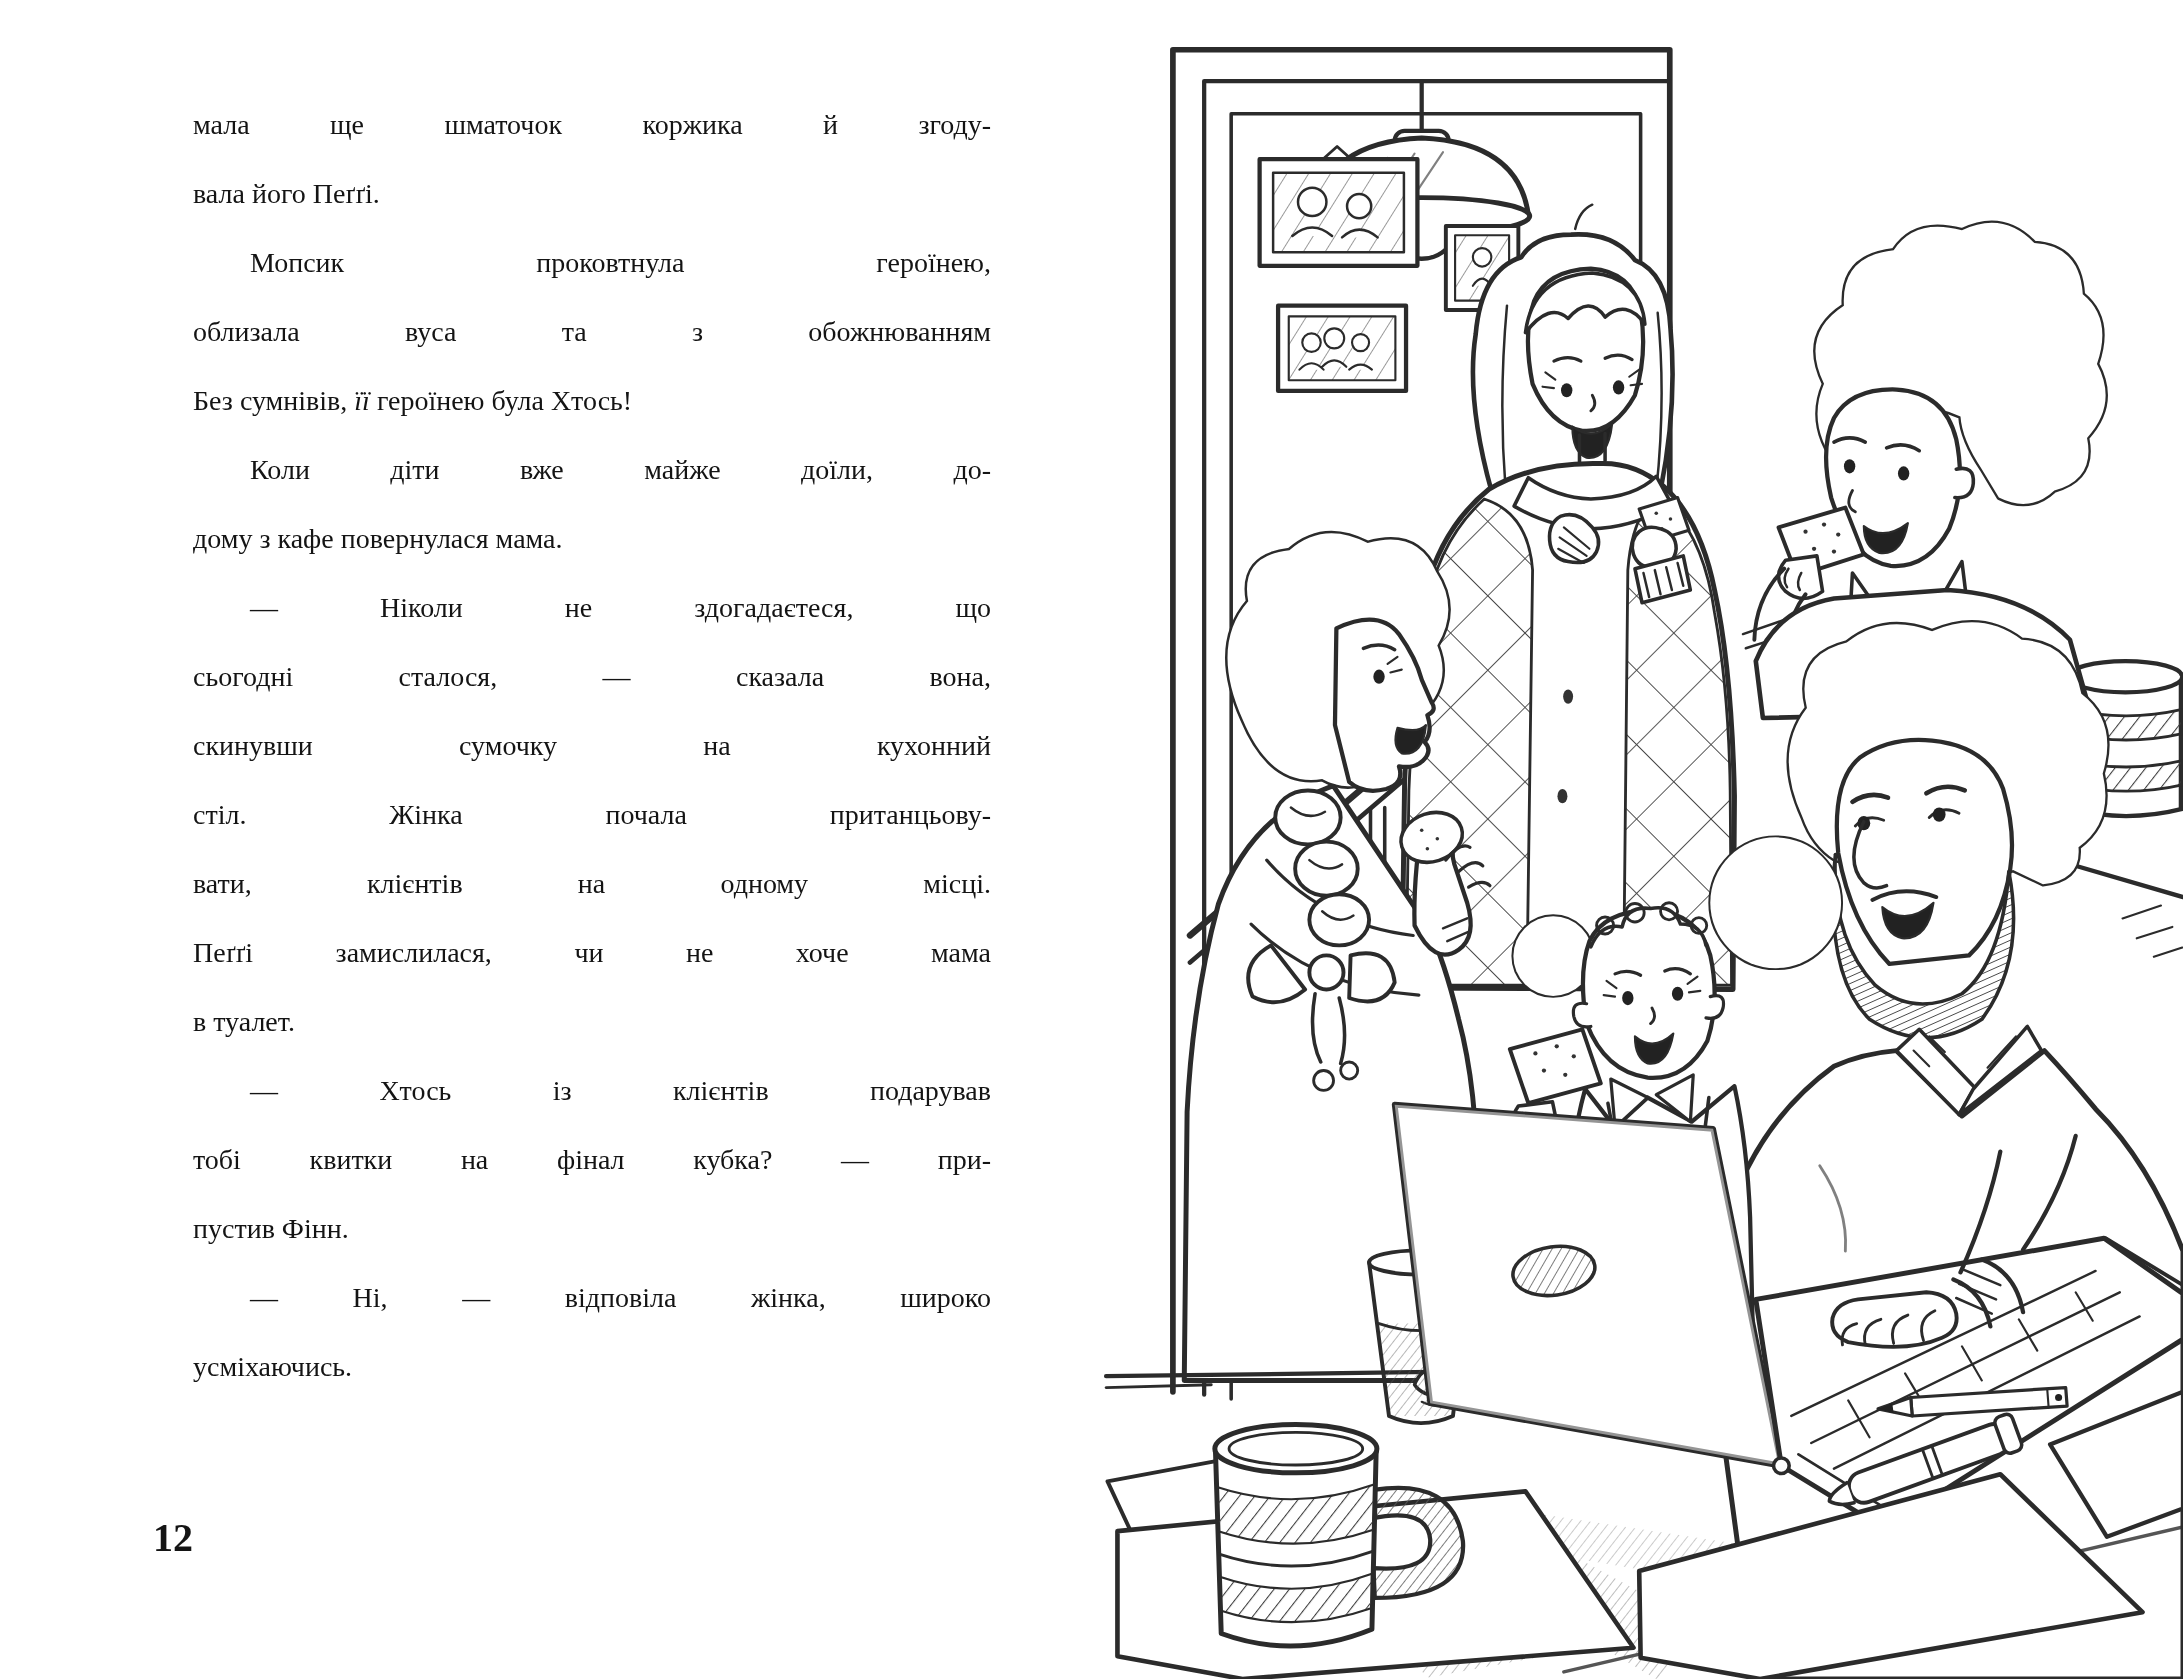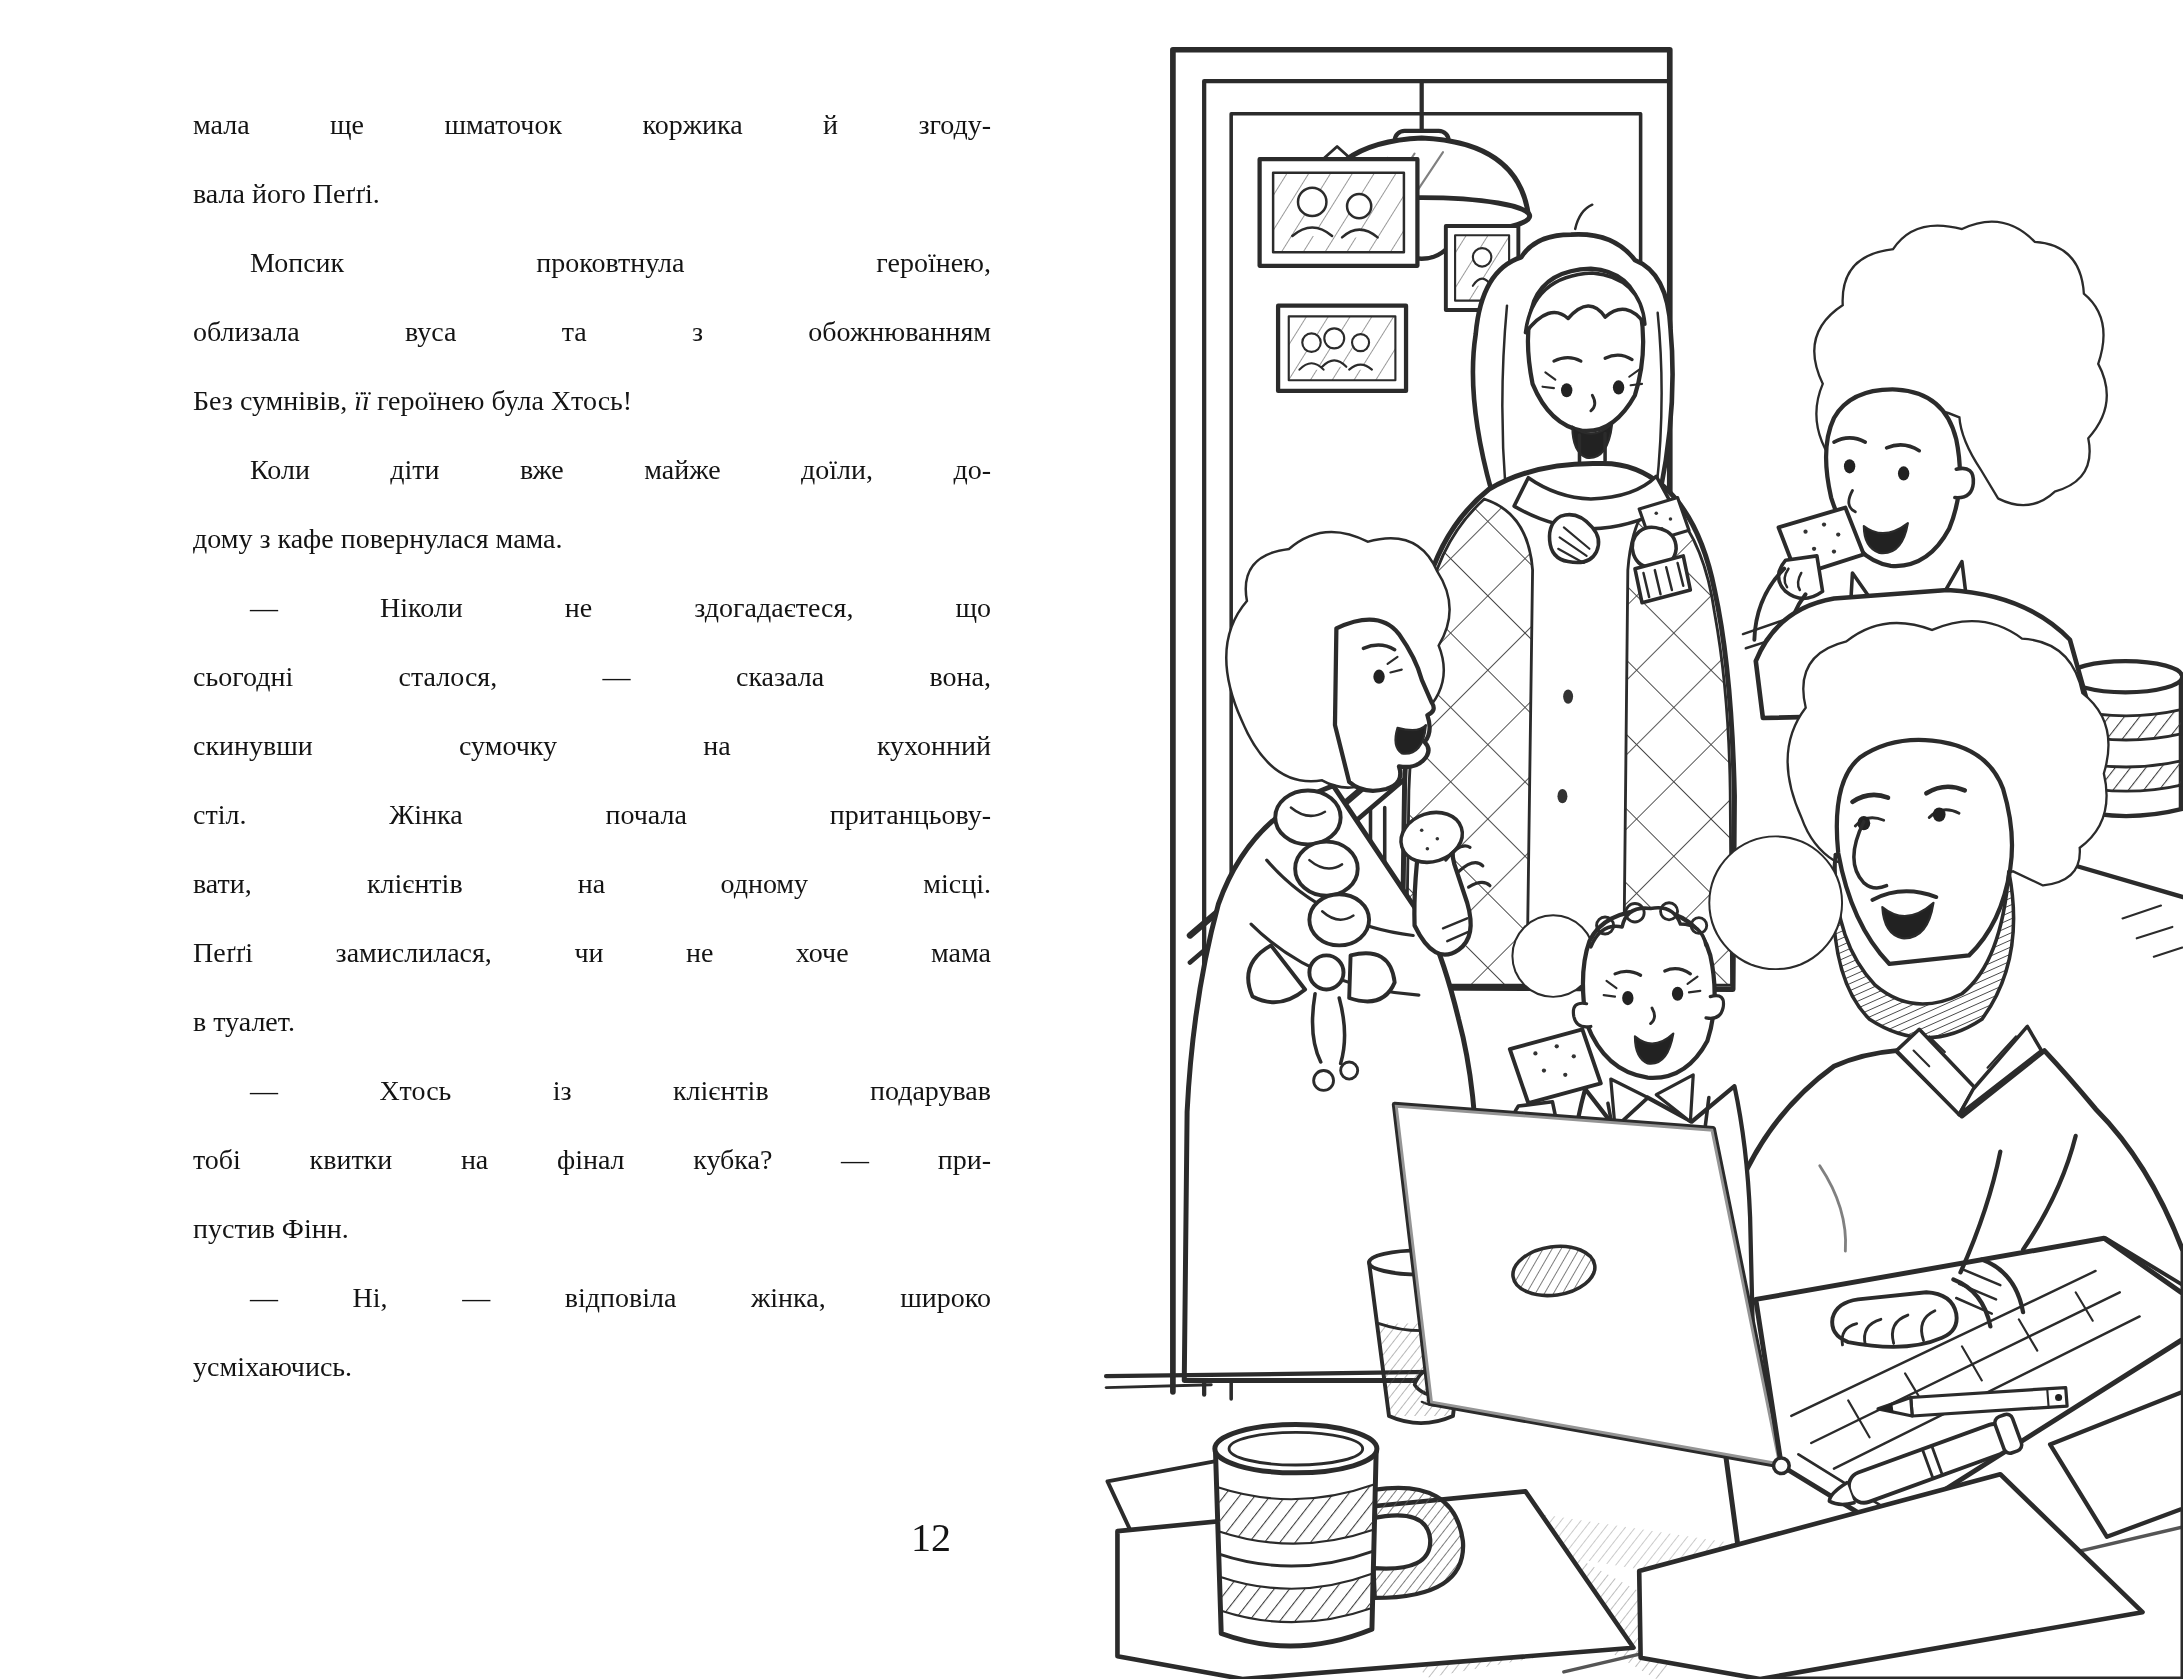--- a/index.html
+++ b/index.html
@@ -8,22 +8,22 @@
     overflow:hidden;font-family:"Liberation Serif","DejaVu Serif",serif;color:#141414;
   }
   .text-col{
     position:absolute;left:153px;top:90px;width:798px;
     font-size:28px;line-height:69px;overflow:hidden;margin-left:40px;
   }
   .ln{display:block;text-align:justify;text-align-last:justify;white-space:normal;height:69px;}
   .ln.last{text-align:justify;text-align-last:left;}
   .ln.ind{text-indent:57px;}
   .page-number{
-    position:absolute;left:153px;top:1516px;width:798px;text-align:right;
-    font-size:40px;line-height:43px;
+    position:absolute;left:153px;top:1516px;width:798px;text-align:left;
+    font-size:40px;line-height:43px;font-weight:bold;
   }
   svg{position:absolute;left:0;top:0;}
   .ink{stroke:#2b2b2b;stroke-linecap:round;stroke-linejoin:round;fill:none;}
 </style>
 </head>
 <body>
 
 <div class="page">
 
   <div class="text-col">

